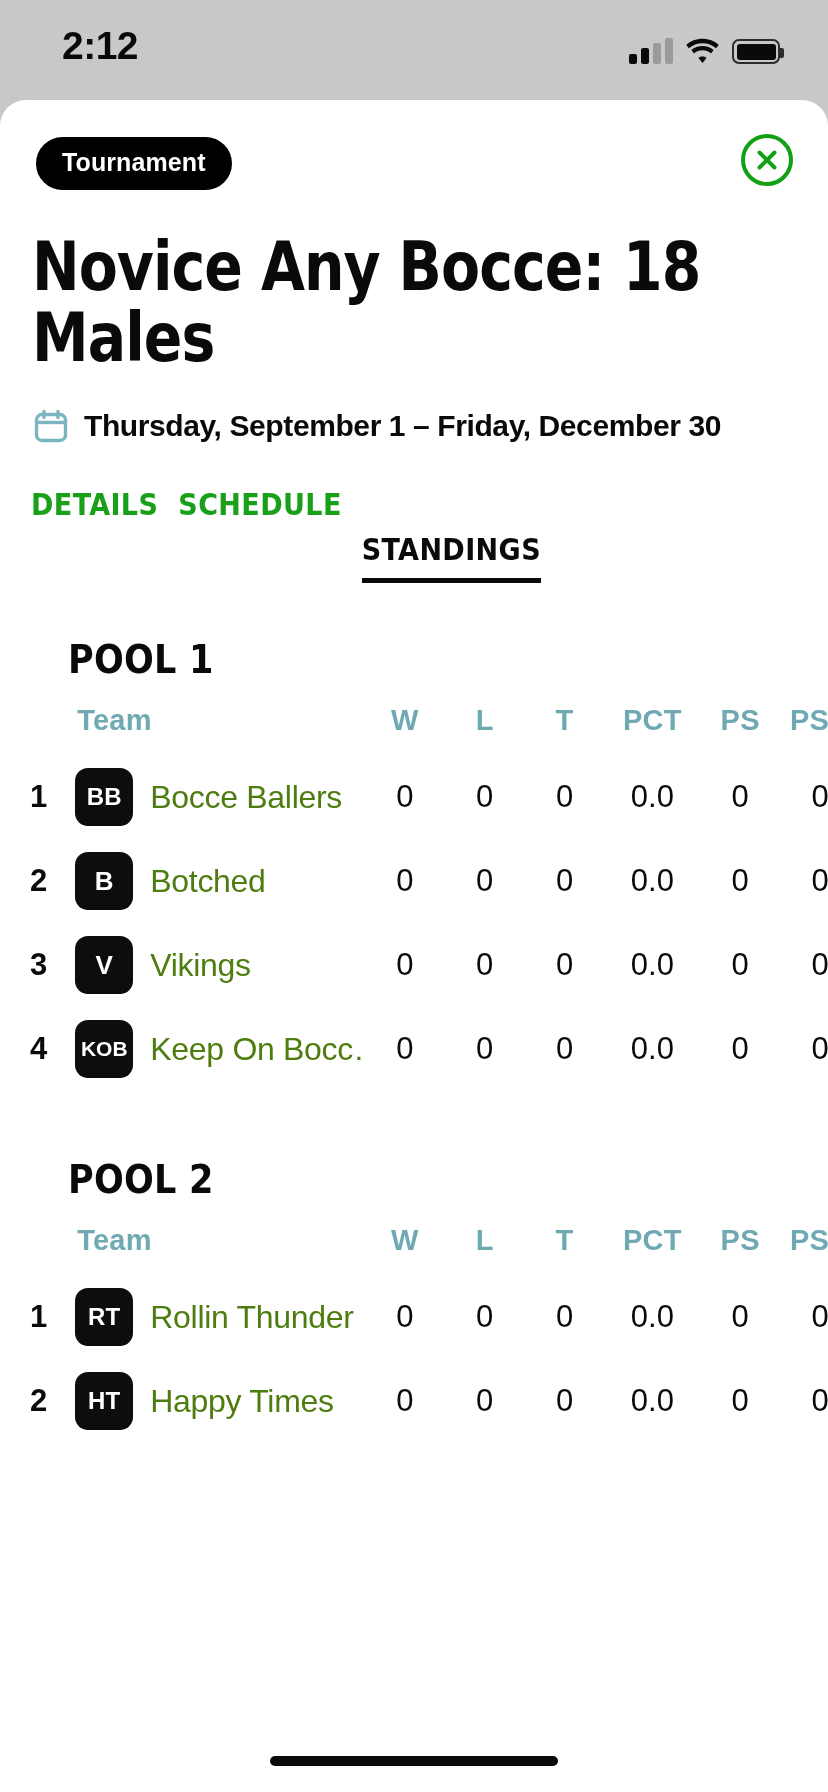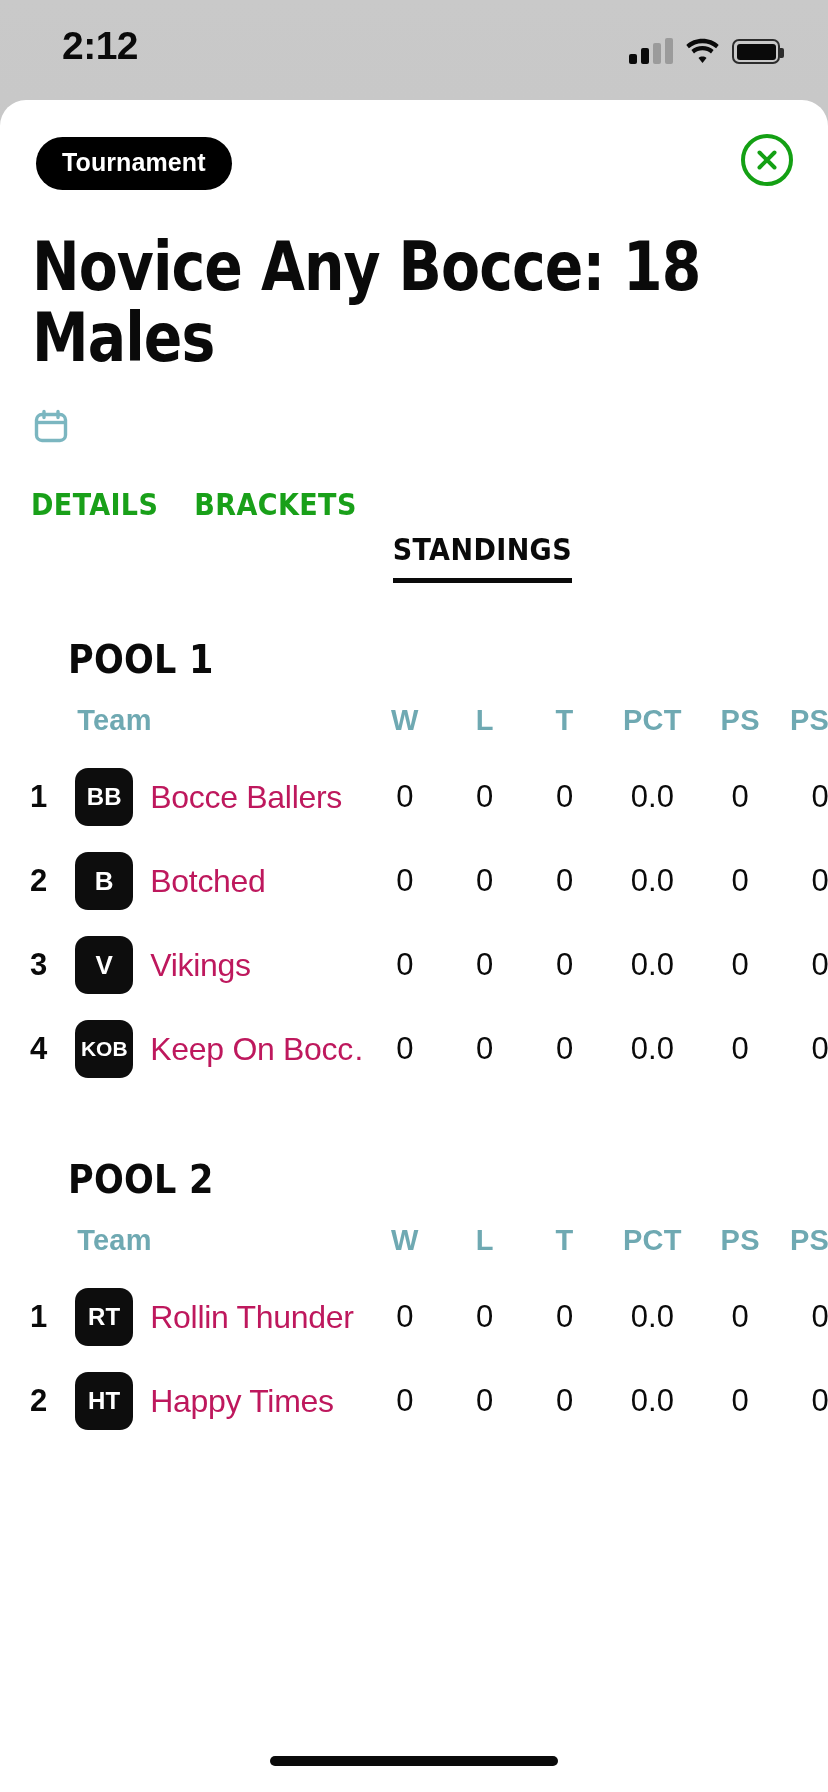--- a/index.html
+++ b/index.html
@@ -97,21 +97,21 @@
     margin:36px 0 0 34px;
   }
   #cal-icon { width:34px; height:34px; flex:0 0 auto; }
   #date-text {
     font-size:30px; font-weight:700; color:#0a0a0a;
     letter-spacing:-0.4px; white-space:nowrap;
   }
 
   
   #tabs {
-    display:flex; align-items:flex-start; gap:36px;
+    display:flex; align-items:flex-start; gap:20px;
     margin:44px 0 0 31px;
   }
   .tab {
     font-family:"Liberation Sans Narrow","DejaVu Sans Condensed","Liberation Sans", sans-serif;
     font-size:30px; font-weight:700;
     letter-spacing:0.4px;
     color:#19a019;
     padding-bottom:11px;
     cursor:pointer;
     white-space:nowrap;
@@ -170,21 +170,21 @@
     width:58px; height:58px;
     background:#0d0d0d; border-radius:13px;
     color:#ffffff;
     font-size:24px; font-weight:700;
     display:flex; align-items:center; justify-content:center;
     letter-spacing:0.3px;
   }
   .team-logo.len1 { font-size:26px; }
   .team-logo.len3 { font-size:21px; letter-spacing:0; }
   .team-name {
-    font-size:32px; color:#be185d; letter-spacing:-0.3px;
+    font-size:32px; color:#4d7c0f; letter-spacing:-0.3px;
     white-space:nowrap; overflow:hidden;
   }
 
   
   #home-indicator {
     position:absolute; left:50%; bottom:26px;
     transform:translateX(-50%);
     width:288px; height:10px;
     background:#0a0a0a; border-radius:6px;
   }
@@ -230,25 +230,26 @@
     <h1 id="page-title">Novice Any Bocce: 18 Males</h1>
 
     <div id="date-row">
       <span id="cal-icon">
         <svg width="34" height="34" viewBox="0 0 34 34">
           <rect x="2.5" y="5.5" width="29" height="26" rx="5.5" fill="none" stroke="#7bb6c0" stroke-width="3.4"></rect>
           <path d="M2.5 13.5 H31.5" stroke="#7bb6c0" stroke-width="3.4"></path>
           <path d="M10 2.5 V8.5 M24 2.5 V8.5" stroke="#7bb6c0" stroke-width="3.4" stroke-linecap="round"></path>
         </svg>
       </span>
+      <span id="date-text">Thursday, September 1 – Friday, December 30</span>
     </div>
 
     <div id="tabs">
       <div class="tab">DETAILS</div>
-      <div class="tab">BRACKETS</div>
+      <div class="tab">SCHEDULE</div>
       <div class="tab active">STANDINGS</div>
     </div>
 
     <div id="pools">
 
       <section class="pool">
         <div class="pool-title">POOL 1</div>
         <table class="stand-table">
           <colgroup>
             <col class="c-rank">

